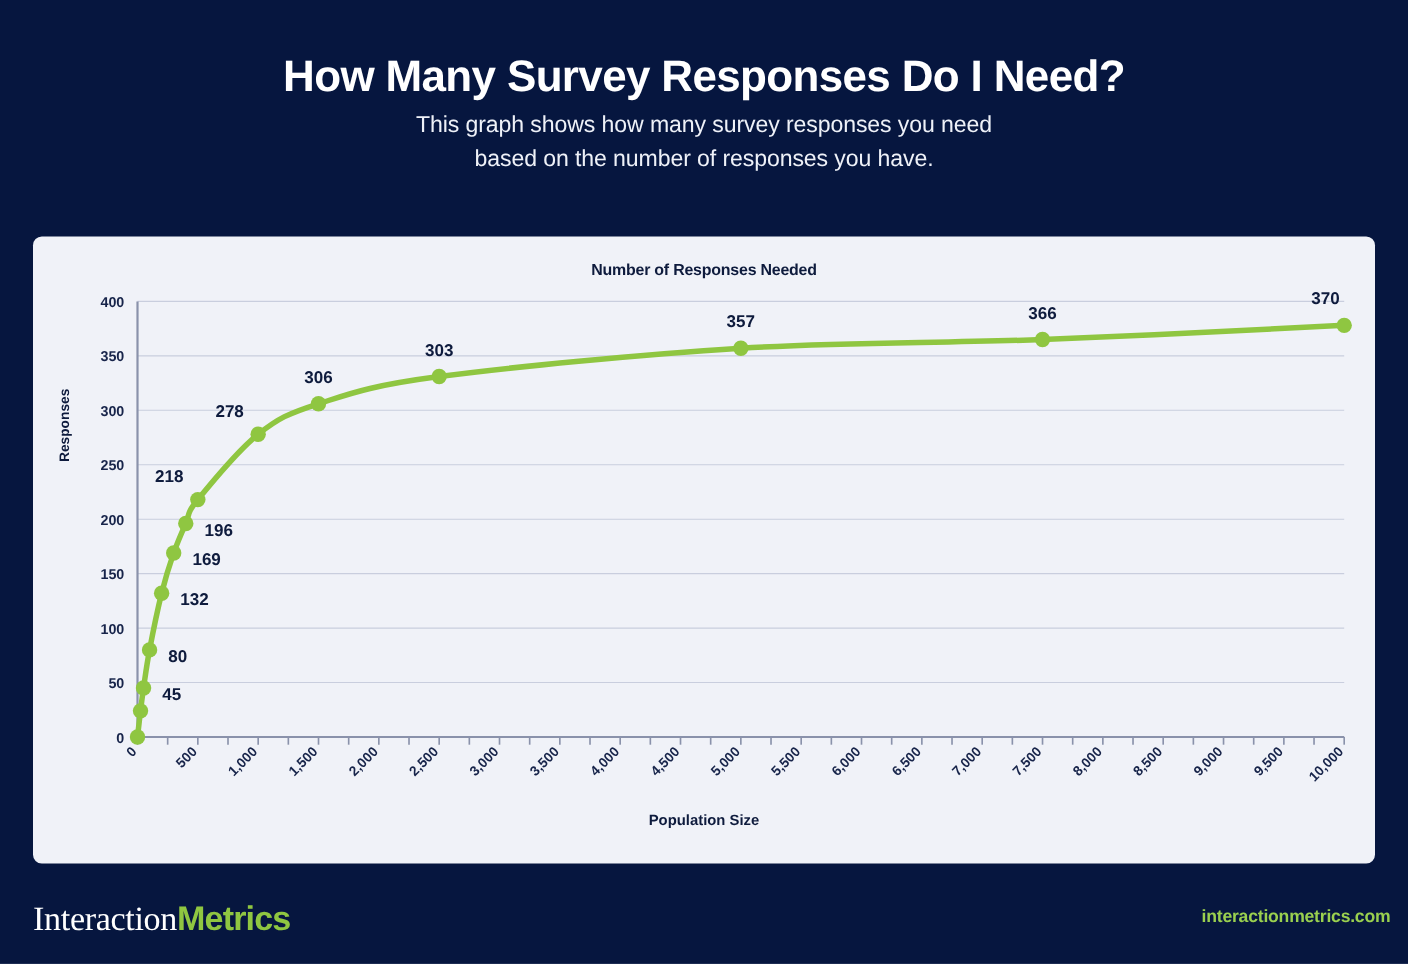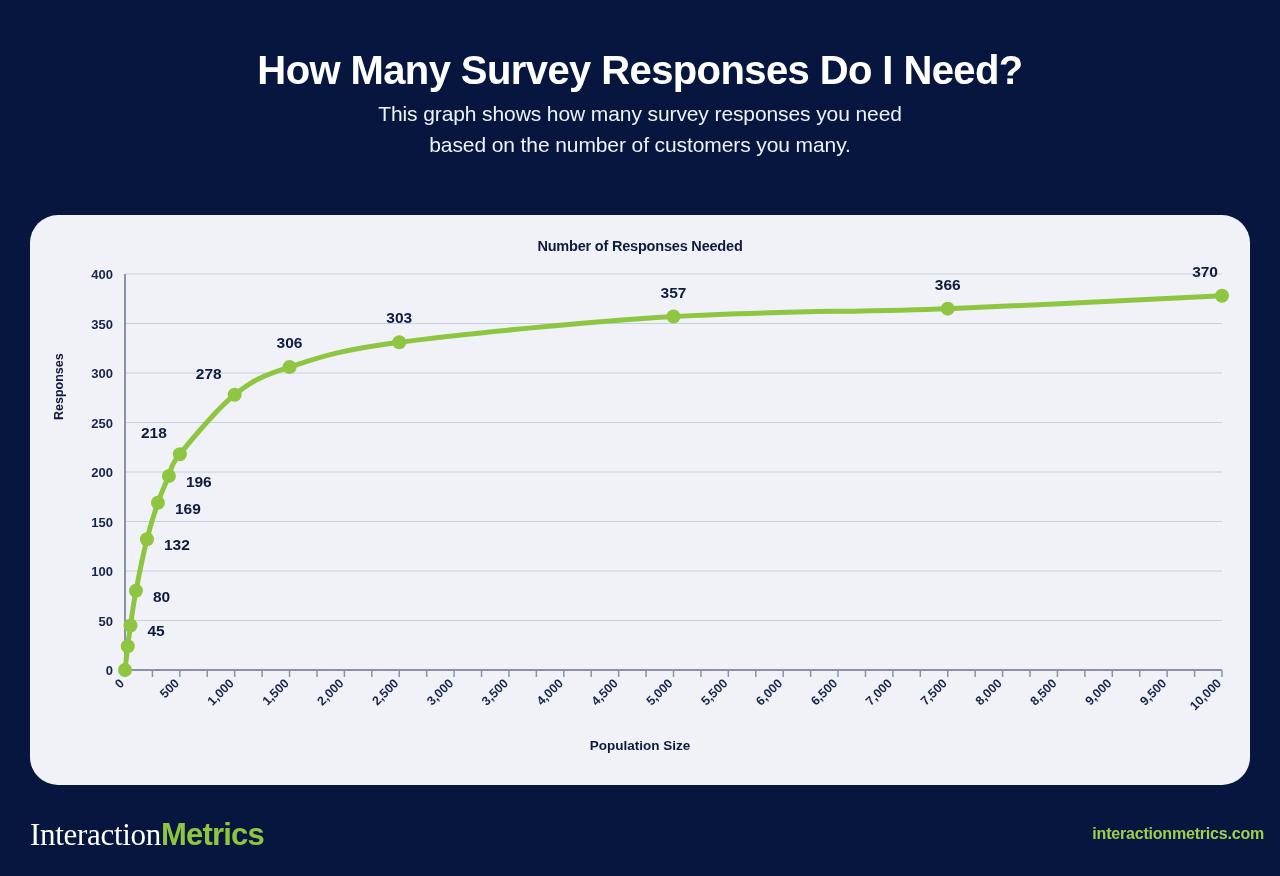--- a/index.html
+++ b/index.html
@@ -20,21 +20,21 @@
   }
   .hdr-sub {
     margin-top: 5px; font-size: 21px; color: #eef1f8;
     line-height: 1.5; font-weight: 400; letter-spacing: -0.1px;
   }
 
   
   .card {
     position: absolute; left: 30px; top: 215px;
     width: 1220px; height: 570px;
-    background: #f0f2f8; border-radius: 28px;
+    background: #f0f2f8; border-radius: 8px;
   }
   .chart-title {
     position: absolute; left: 0; top: 23px; width: 100%;
     text-align: center; font-size: 14.5px; font-weight: 700;
     color: #0e1b3d; letter-spacing: -0.2px;
   }
 
   
   .plot-wrap { position: absolute; left: 0; top: 0; width: 1220px; height: 570px; }
   .ylabel {
@@ -66,21 +66,21 @@
 </style>
 </head>
 <body>
 
 <div id="page">
 
   <div class="hdr">
     <div class="hdr-title">How Many Survey Responses Do I Need?</div>
     <div class="hdr-sub">
       <div>This graph shows how many survey responses you need</div>
-      <div>based on the number of customers you many.</div>
+      <div>based on the number of responses you have.</div>
     </div>
   </div>
 
   <div class="card">
     <div class="chart-title">Number of Responses Needed</div>
     <div class="plot-wrap">
       <div class="ylabel">Responses</div>
       <div class="xlabel">Population Size</div>
       <svg class="plot" id="plot-svg" width="1220" height="570">
           <line x1="95" y1="405.5" x2="1192" y2="405.5" stroke="#c9cede" stroke-width="1"></line>

